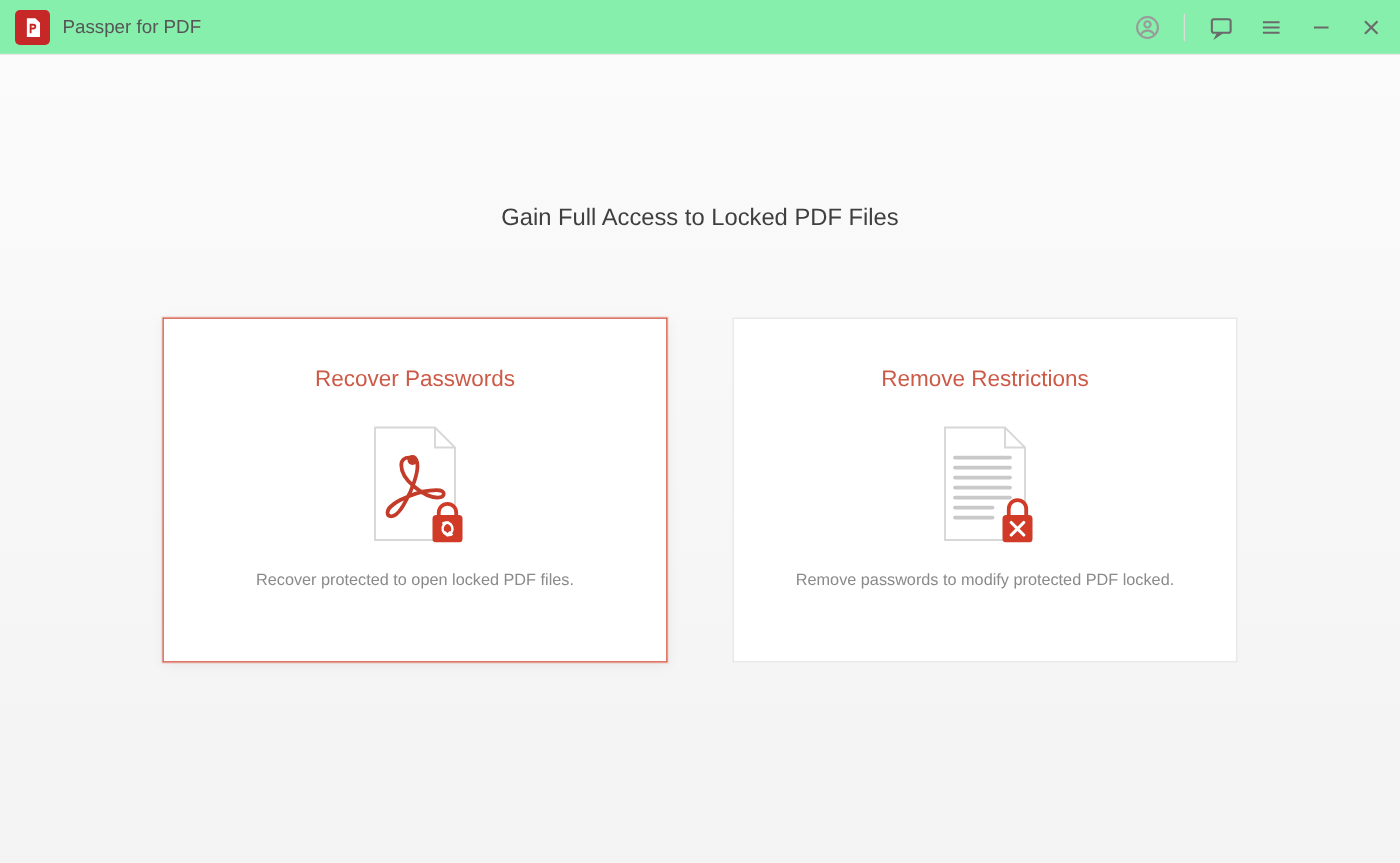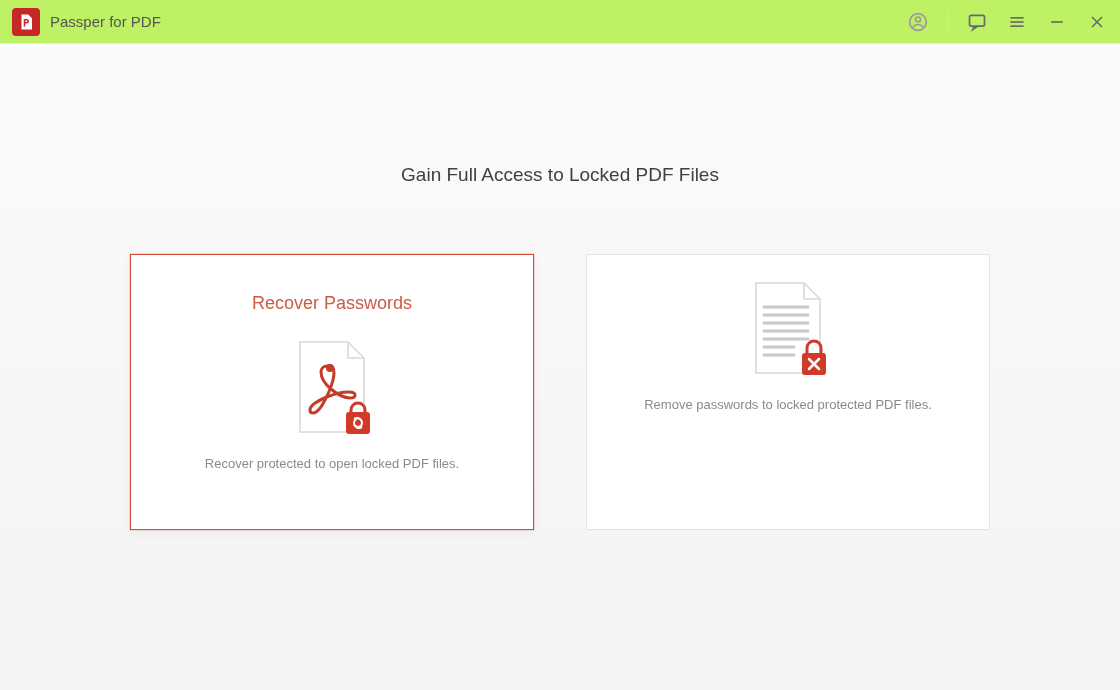--- a/index.html
+++ b/index.html
@@ -2,21 +2,21 @@
 <html><head>
 <meta charset="utf-8">
 <style>
   * { box-sizing: border-box; margin: 0; padding: 0; }
   html, body { width: 1120px; height: 690px; font-family: "Segoe UI", Arial, sans-serif; background: #f7f7f7; }
   body { display: flex; flex-direction: column; }
 
   
   .titlebar {
     height: 44px;
-    background: #bef264;
+    background: #86efac;
     border-bottom: 1px solid #e6e6e6;
     display: flex;
     align-items: center;
     padding: 0 12px 0 12px;
   }
   .titlebar .left { display: flex; align-items: center; gap: 10px; }
   .app-logo {
     width: 28px; height: 28px;
     background: #c62828;
     border-radius: 4px;
@@ -163,20 +163,21 @@
               <path d="M12 22l-2-2 M12 22l2-2" stroke-linecap="round"></path>
               <path d="M16 21a5 5 0 1 1-3-9"></path>
             </g>
           </g>
         </svg>
       </div>
       <div class="card-desc">Recover protected to open locked PDF files.</div>
     </div>
 
     <div class="card">
+      <div class="card-title">Remove Restrictions</div>
       <div class="card-illus">
         <svg viewBox="0 0 80 94" width="80" height="94">
           <path d="M8 2 H56 L72 18 V92 H8 Z" fill="#fff" stroke="#d7d7d7" stroke-width="1.5"></path>
           <path d="M56 2 V18 H72" fill="none" stroke="#d7d7d7" stroke-width="1.5"></path>
 
           <g stroke="#c9c9c9" stroke-width="3" stroke-linecap="round">
             <line x1="16" y1="26" x2="60" y2="26"></line>
             <line x1="16" y1="34" x2="60" y2="34"></line>
             <line x1="16" y1="42" x2="60" y2="42"></line>
             <line x1="16" y1="50" x2="60" y2="50"></line>
@@ -188,17 +189,17 @@
           <g transform="translate(54,62)">
             <path d="M5 10 V5 a7 7 0 0 1 14 0 V10" fill="none" stroke="#d03a27" stroke-width="3"></path>
             <rect x="0" y="10" width="24" height="22" rx="3" fill="#d03a27"></rect>
             <g stroke="#fff" stroke-width="2.5" stroke-linecap="round">
               <line x1="7" y1="16" x2="17" y2="26"></line>
               <line x1="17" y1="16" x2="7" y2="26"></line>
             </g>
           </g>
         </svg>
       </div>
-      <div class="card-desc">Remove passwords to locked protected PDF files.</div>
+      <div class="card-desc">Remove passwords to modify protected PDF locked.</div>
     </div>
 
   </div>
 </div>
 
 </body></html>

